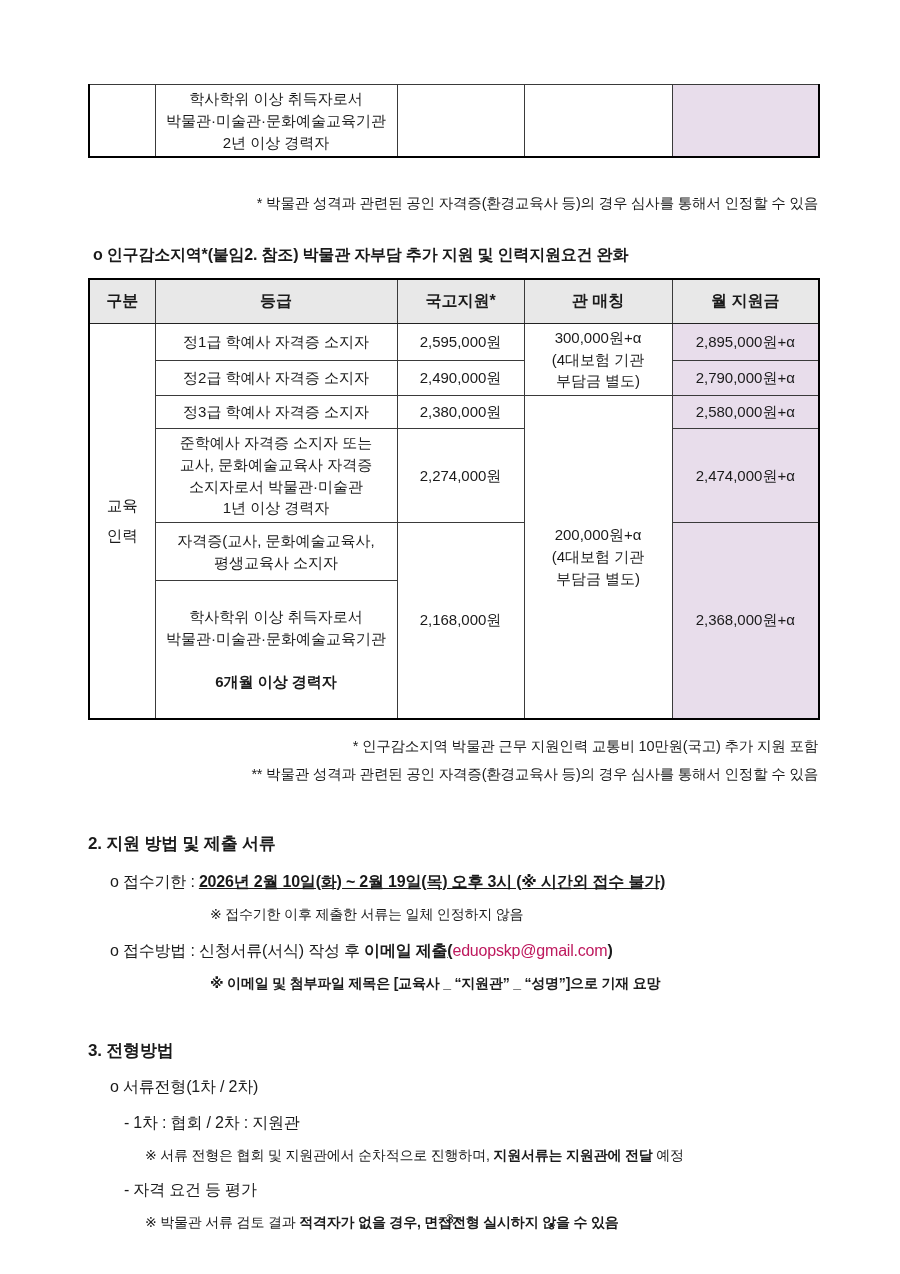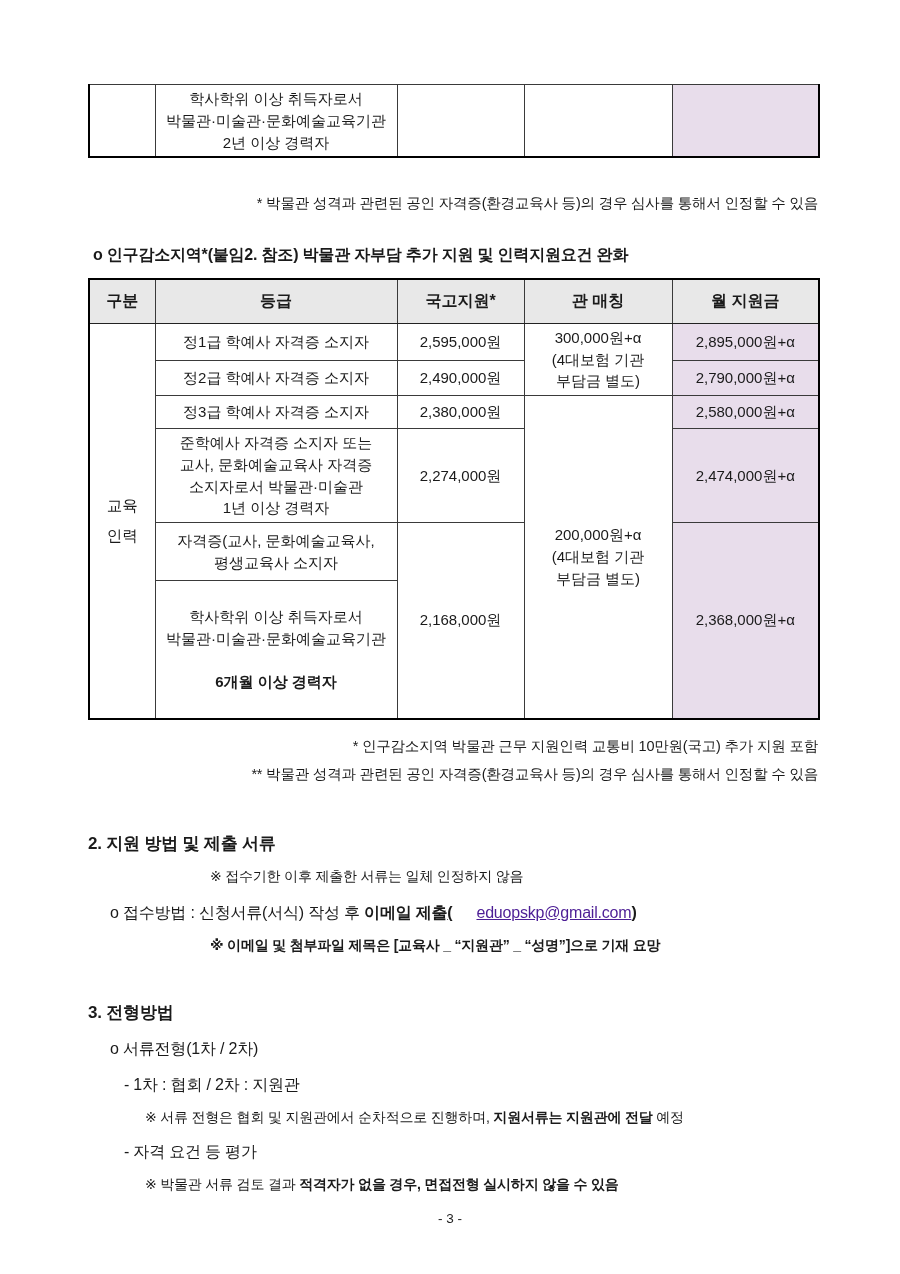--- a/index.html
+++ b/index.html
@@ -41,21 +41,21 @@
                margin-left:27px; letter-spacing:-0.2px; }
   .line      { font-size:16px; letter-spacing:-0.2px; }
   .indent1 { margin-left:22px; }
   .indent2 { margin-left:36px; }
   .indent3 { margin-left:122px; }
   .indent4 { margin-left:57px; }
   .small   { font-size:14px; }
   .u-bold  { font-weight:bold; text-decoration:underline; }
   .b       { font-weight:bold; }
   .email-wrap { font-weight:bold; text-decoration:underline; }
-  .email-link { color:#4c1d95; text-decoration:underline; cursor:pointer;padding-left:24px; }
+  .email-link { color:#be185d; cursor:pointer; }
   .pagenum {
     position:absolute; bottom:48px; left:0; width:900px;
     text-align:center; font-size:13.5px; color:#222;
   }
 
   
   .mt-note1   { margin-top:36px; }
   .mt-head1   { margin-top:32px; }
   .mt-sub     { margin-top:13px; }
   .mt-table   { margin-top:12px; }
@@ -158,20 +158,23 @@
           <div class="bold-line">6개월 이상 경력자</div>
         </td>
       </tr>
     </tbody>
       </table>
 
     <div class="note-right mt-tnote1">* 인구감소지역 박물관 근무 지원인력 교통비 10만원(국고) 추가 지원 포함</div>
     <div class="note-right mt-tnote2">** 박물관 성격과 관련된 공인 자격증(환경교육사 등)의 경우 심사를 통해서 인정할 수 있음</div>
 
     <div class="h-section mt-sec2">2. 지원 방법 및 제출 서류</div>
+    <div class="line indent1 mt-line">
+      <span>o  접수기한 : </span><span class="u-bold">2026년 2월 10일(화) ~ 2월 19일(목) 오후 3시 (※ 시간외 접수 불가)</span>
+    </div>
     <div class="line small indent3 mt-snote">※ 접수기한 이후 제출한 서류는 일체 인정하지 않음</div>
     <div class="line indent1 mt-line">
       <span>o  접수방법 : 신청서류(서식) 작성 후 </span><span class="b">이메일 제출</span><span class="email-wrap">(</span><span class="email-link">eduopskp@gmail.com</span><span class="email-wrap">)</span>
     </div>
     <div class="line small b indent3 mt-snote">※ 이메일 및 첨부파일 제목은 [교육사 _ “지원관” _ “성명”]으로 기재 요망</div>
 
     <div class="h-section mt-sec3">3. 전형방법</div>
     <div class="line indent1 mt-item">o  서류전형(1차 / 2차)</div>
     <div class="line indent2 mt-item">- 1차 : 협회 / 2차 : 지원관</div>
     <div class="line small indent4 mt-snote">

